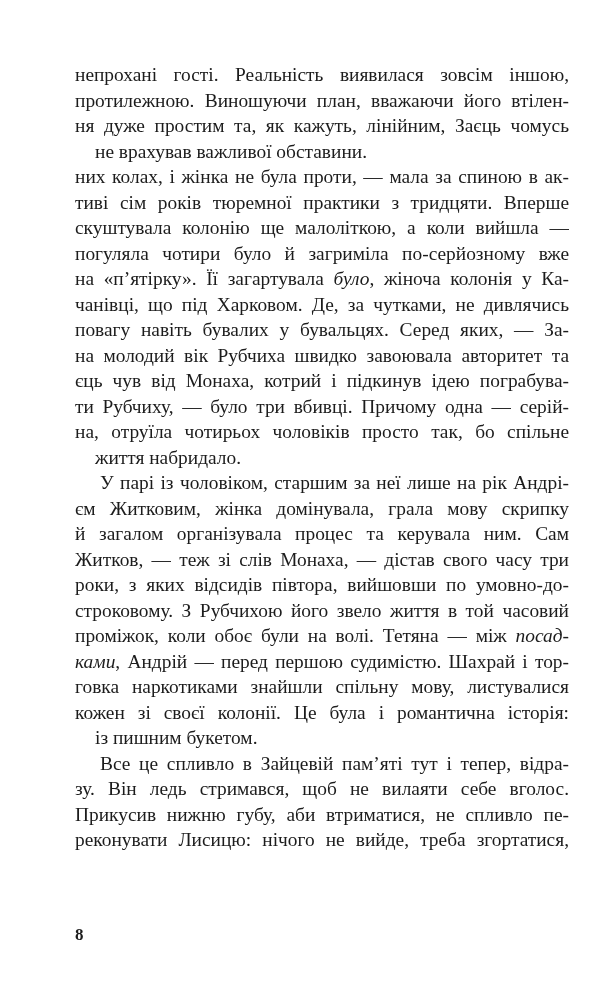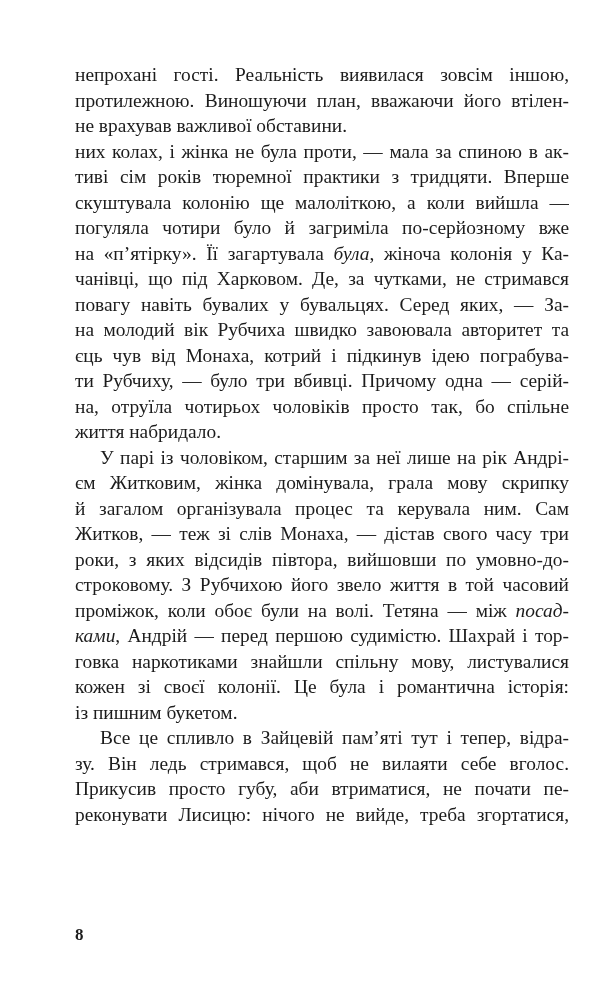--- a/index.html
+++ b/index.html
@@ -10,46 +10,47 @@
     }
     .text-block {
       position: absolute; left: 75px; top: 62px; width: 494px;
       font-family: "Liberation Serif", "DejaVu Serif", serif;
       font-size: 19.4px; line-height: 25.5px; color: #1c1c1c;
     }
     .line {
       display: block; height: 25.5px; white-space: nowrap;
       text-align: justify; text-align-last: justify; overflow: visible;
     }
-    .line.last { text-align-last: left; }
+    .line.last { text-align-last: left; margin-left: 20px; }
     .line.indent { padding-left: 25px; }
     .line i { font-style: italic; }
     .page-number {
       position: absolute; left: 75px; top: 925px;
       font-family: "Liberation Serif", "DejaVu Serif", serif;
       font-size: 17px; color: #1c1c1c; font-weight: bold;
     }
   </style>
 </head>
 <body>
 
 <div class="page">
   <div class="text-block" id="text-block">
       <div>
         <span class="line">непрохані гості. Реальність виявилася зовсім іншою,</span>
         <span class="line">протилежною. Виношуючи план, вважаючи його втілен-</span>
+        <span class="line">ня дуже простим та, як кажуть, лінійним, Заєць чомусь</span>
         <span class="line last">не врахував важливої обставини.</span>
       </div>
       <div>
         <span class="line">них колах, і жінка не була проти, — мала за спиною в ак-</span>
         <span class="line">тиві сім років тюремної практики з тридцяти. Вперше</span>
         <span class="line">скуштувала колонію ще малоліткою, а коли вийшла —</span>
         <span class="line">погуляла чотири було й загриміла по-серйозному вже</span>
-        <span class="line">на «п’ятірку». Її загартувала <i>була</i>, жіноча колонія у Ка-</span>
-        <span class="line">чанівці, що під Харковом. Де, за чутками, не стримався</span>
+        <span class="line">на «п’ятірку». Її загартувала <i>було</i>, жіноча колонія у Ка-</span>
+        <span class="line">чанівці, що під Харковом. Де, за чутками, не дивлячись</span>
         <span class="line">повагу навіть бувалих у бувальцях. Серед яких, — За-</span>
         <span class="line">на молодий вік Рубчиха швидко завоювала авторитет та</span>
         <span class="line">єць чув від Монаха, котрий і підкинув ідею пограбува-</span>
         <span class="line">ти Рубчиху, — було три вбивці. Причому одна — серій-</span>
         <span class="line">на, отруїла чотирьох чоловіків просто так, бо спільне</span>
         <span class="line last">життя набридало.</span>
       </div>
       <div>
         <span class="line indent">У парі із чоловіком, старшим за неї лише на рік Андрі-</span>
         <span class="line">єм Житковим, жінка домінувала, грала мову скрипку</span>
@@ -59,18 +60,18 @@
         <span class="line">строковому. З Рубчихою його звело життя в той часовий</span>
         <span class="line">проміжок, коли обоє були на волі. Тетяна — між <i>посад-</i></span>
         <span class="line"><i>ками</i>, Андрій — перед першою судимістю. Шахрай і тор-</span>
         <span class="line">говка наркотиками знайшли спільну мову, листувалися</span>
         <span class="line">кожен зі своєї колонії. Це була і романтична історія:</span>
         <span class="line last">із пишним букетом.</span>
       </div>
       <div>
         <span class="line indent">Все це спливло в Зайцевій пам’яті тут і тепер, відра-</span>
         <span class="line">зу. Він ледь стримався, щоб не вилаяти себе вголос.</span>
-        <span class="line">Прикусив просто губу, аби втриматися, не почати пе-</span>
+        <span class="line">Прикусив нижню губу, аби втриматися, не спливло пе-</span>
         <span class="line">реконувати Лисицю: нічого не вийде, треба згортатися,</span>
       </div>
     </div>
   <div class="page-number">8</div>
 </div>
 
 </body></html>

